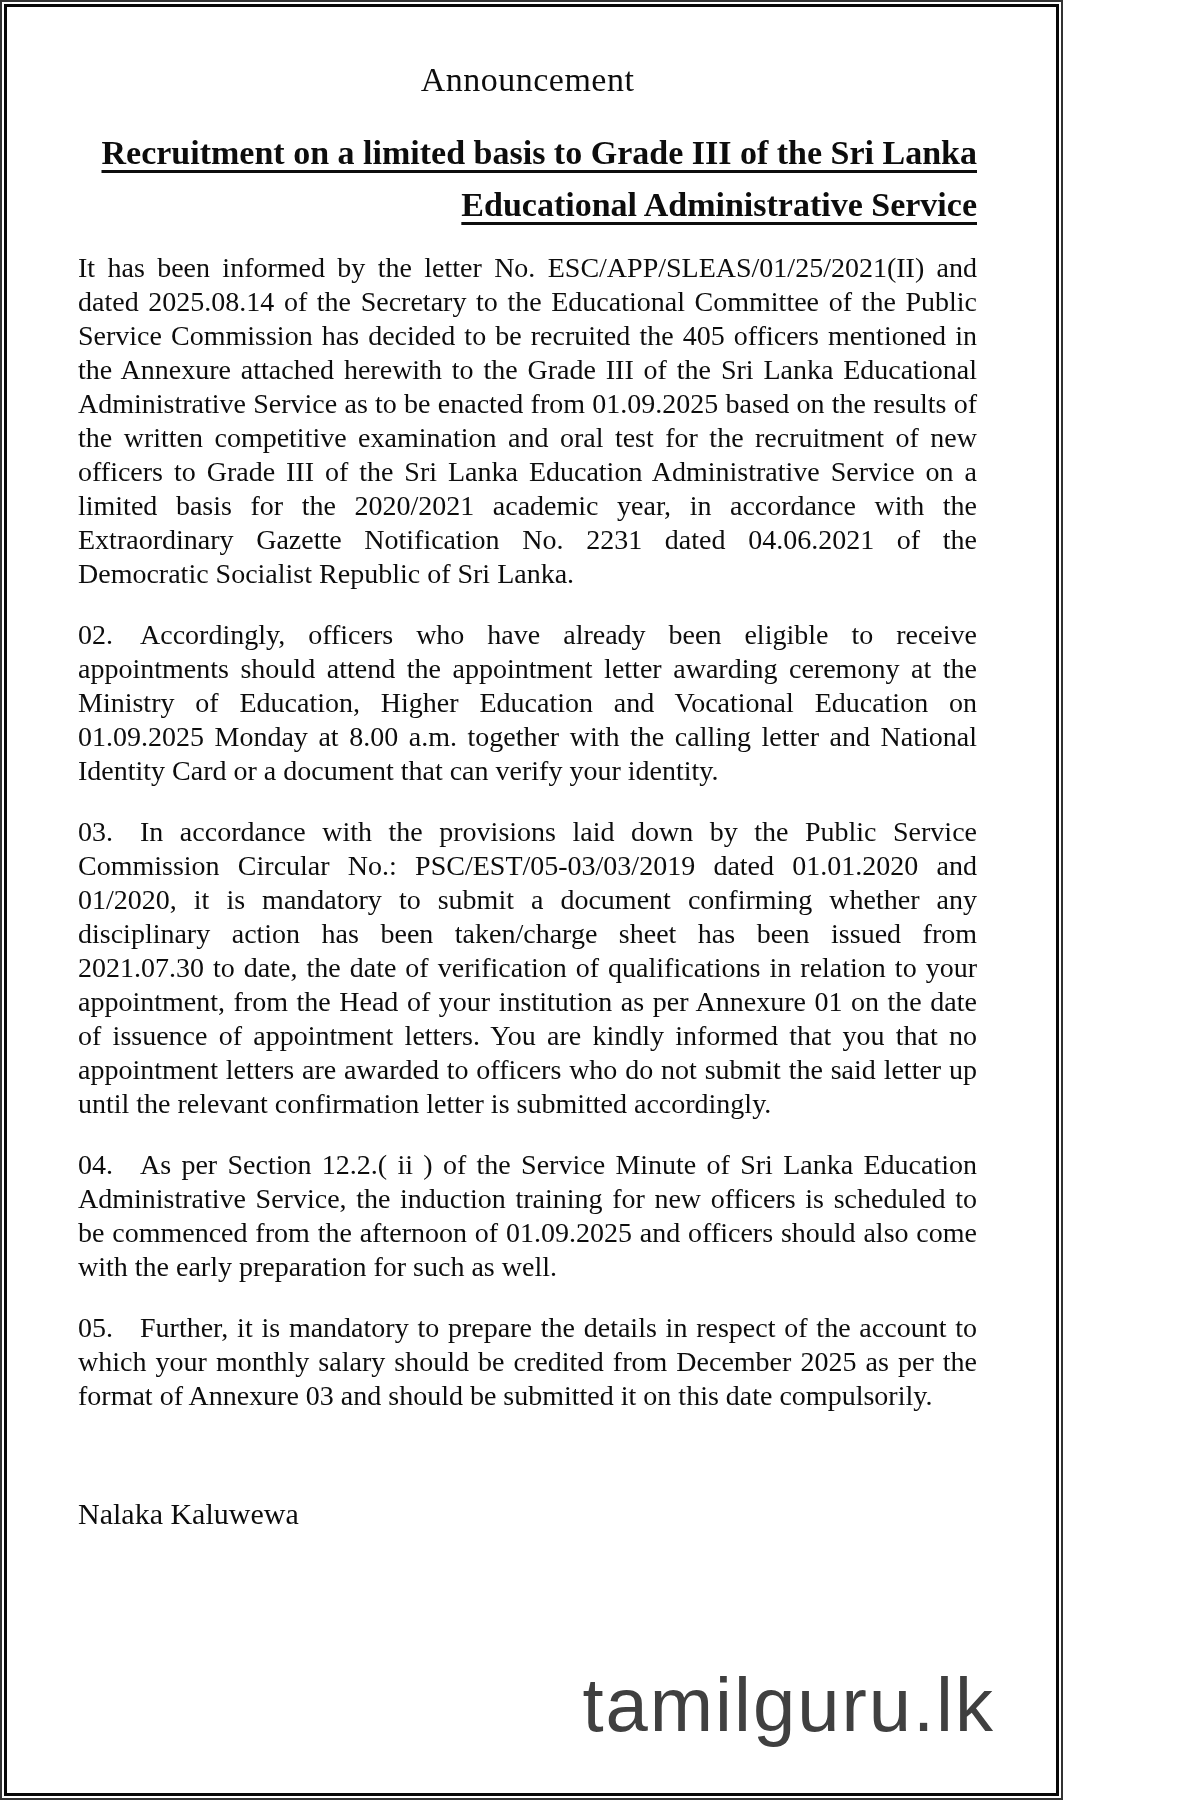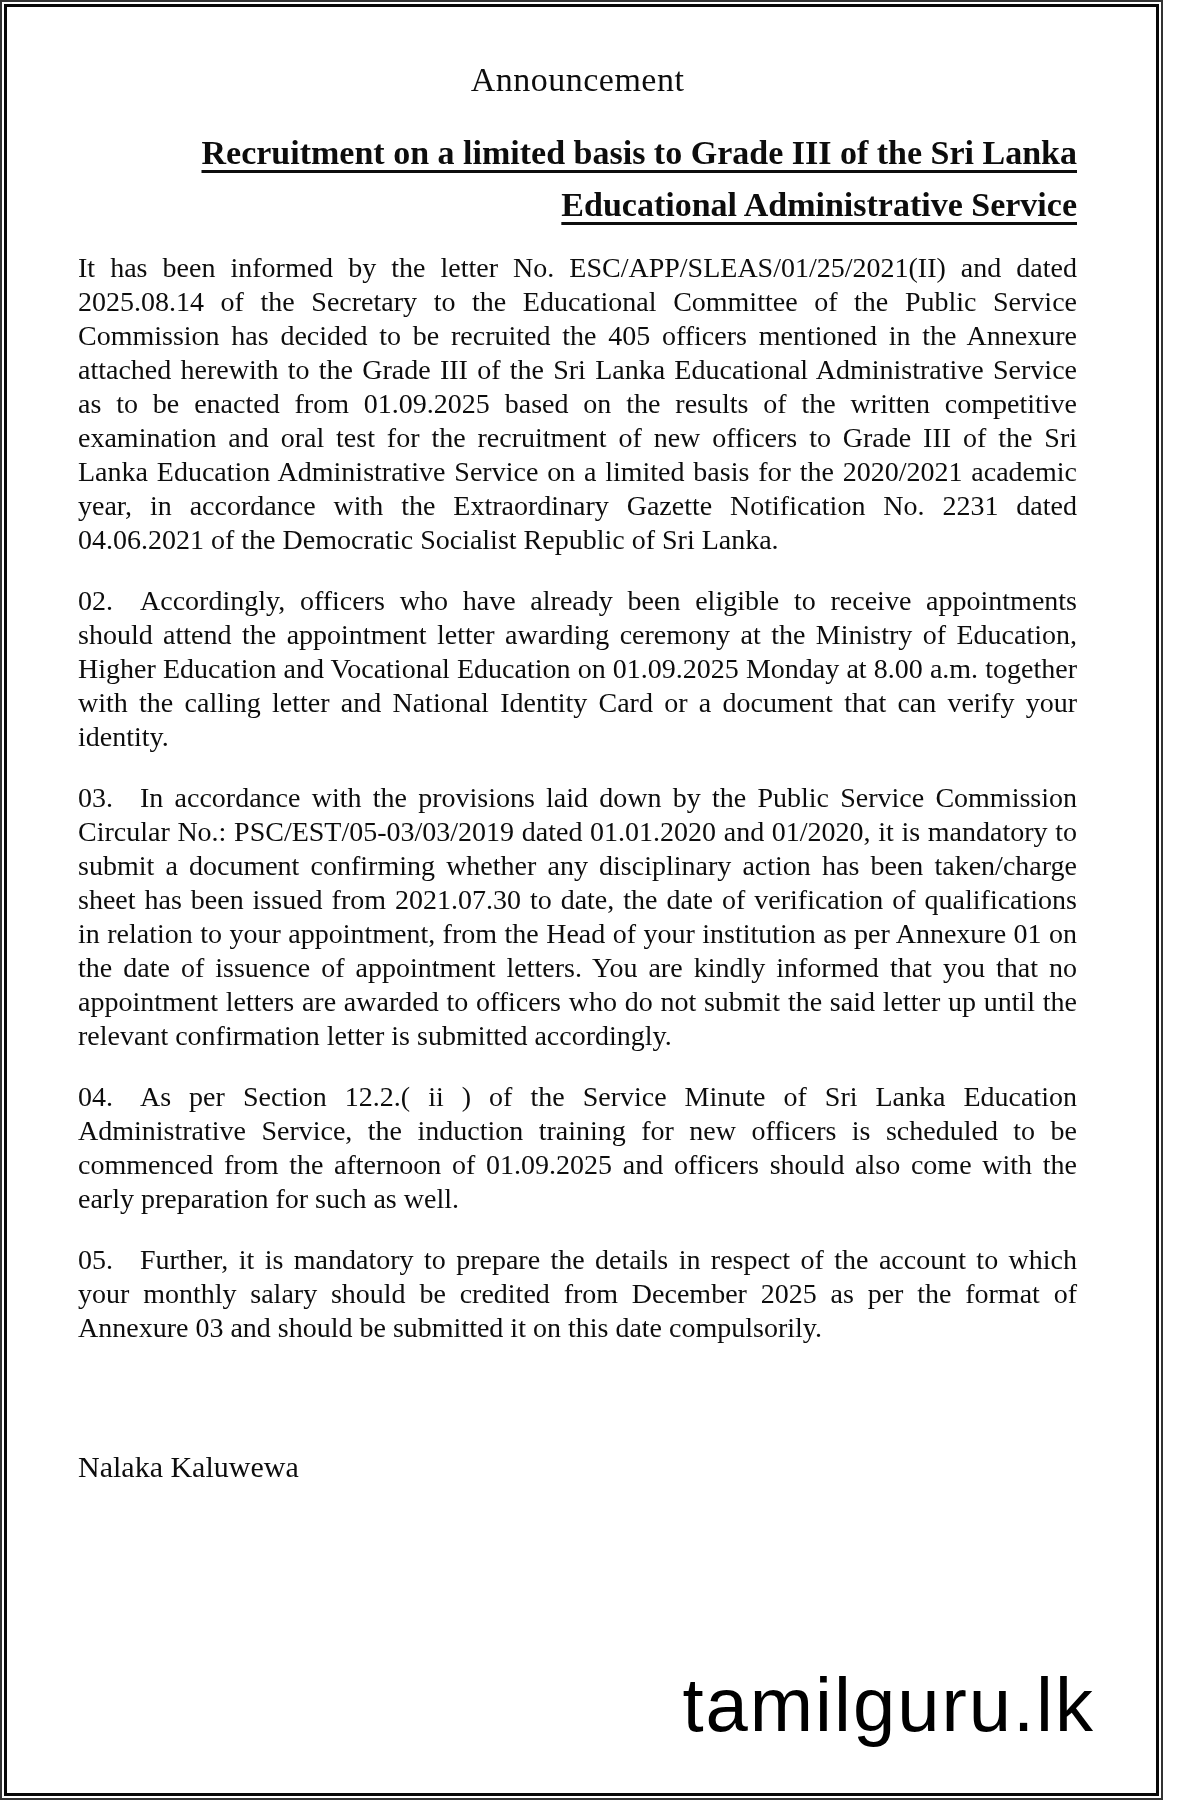--- a/index.html
+++ b/index.html
@@ -1,18 +1,18 @@
 <!DOCTYPE html>
 <html><head>
 <meta charset="utf-8">
 <style>
   html, body { margin: 0; padding: 0; background: #ffffff; }
   .page {
     position: relative;
-    width: 1163px;
+    width: 1063px;
     height: 1800px;
     background: #ffffff;
     font-family: "Liberation Serif", serif;
     color: #0d0d0d;
     overflow: hidden;
   }
   .border-outer {
     position: absolute;
     top: 0; left: 0; right: 0; bottom: 0;
     border: 2px solid #333333;
@@ -53,31 +53,31 @@
     margin: 16px 0 27px 0;
     font-size: 28px;
     line-height: 34px;
     text-align: justify;
   }
   .para-num {
     display: inline-block;
     min-width: 62px;
   }
   .signature {
-    margin-top: 97px;
+    margin-top: 76px;
     font-size: 30px;
     line-height: 50px;
   }
   .watermark {
     position: absolute;
     right: 68px;
     bottom: 52px;
     font-family: "Liberation Sans", sans-serif;
     font-size: 76px;
-    color: #000000;
+    color: #404040;
     letter-spacing: 2px;
   }
 </style>
 </head>
 <body>
 
 <div class="page">
   <div class="border-outer"></div>
   <div class="border-inner"></div>
 

